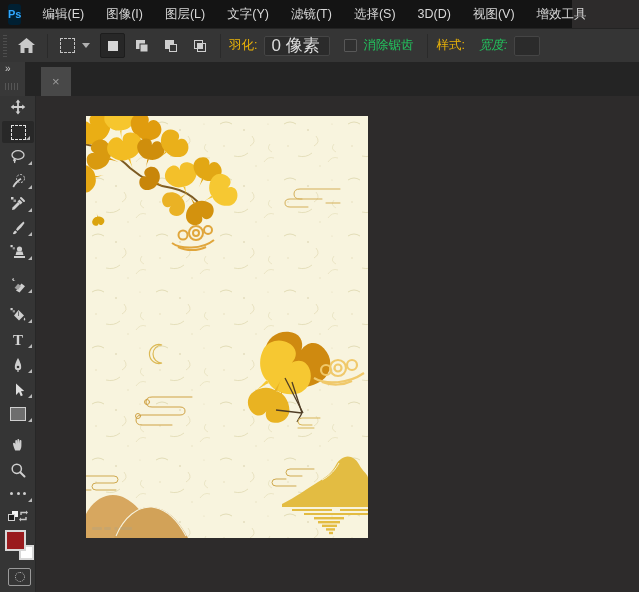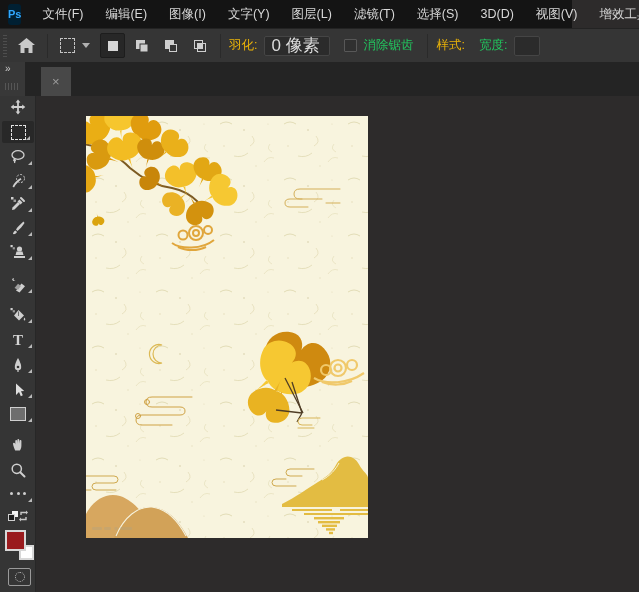--- a/index.html
+++ b/index.html
@@ -62,25 +62,24 @@
   .qmask i{width:8px;height:8px;border:1px dotted #bdbdbd;border-radius:50%;}
   
   .document{position:absolute;left:86px;top:20px;width:282px;height:422px;background:#f8f4de;}
   .document svg{display:block;}
 </style>
 </head>
 <body>
 
 <div class="menubar">
   <div class="ps-badge">Ps</div>
-  <div class="menu-item">文件(F)</div>
   <div class="menu-item">编辑(E)</div>
   <div class="menu-item">图像(I)</div>
+  <div class="menu-item">图层(L)</div>
   <div class="menu-item">文字(Y)</div>
-  <div class="menu-item">图层(L)</div>
   <div class="menu-item">滤镜(T)</div>
   <div class="menu-item">选择(S)</div>
   <div class="menu-item">3D(D)</div>
   <div class="menu-item">视图(V)</div>
   <div class="menu-item">增效工具</div>
 
 </div>
 
 <div class="optionsbar">
   <div class="grip-v"></div>
@@ -120,21 +119,21 @@
       </svg>
     </div>
   </div>
   <div class="obar-div"></div>
   <span class="obar-label">羽化:</span>
   <div class="field feather-field">0 像素</div>
   <span class="checkbox" style="margin-left:14px;"></span>
   <span class="obar-label disabled">消除锯齿</span>
   <div class="obar-div" style="margin-left:14px;"></div>
   <span class="obar-label">样式:</span>
-  <span class="obar-label disabled" style="margin-left:14px;">宽度:</span>
+  <span class="obar-label disabled" style="margin-left:14px;font-style:italic;">宽度:</span>
   <div class="field width-field"></div>
 </div>
 
 <div class="tabstrip">
   <div class="tools-header">
     <span class="collapse-glyph">»</span>
     <span class="grip-h"></span>
   </div>
   <div class="tab-gap"></div>
   <div class="doc-tab">

